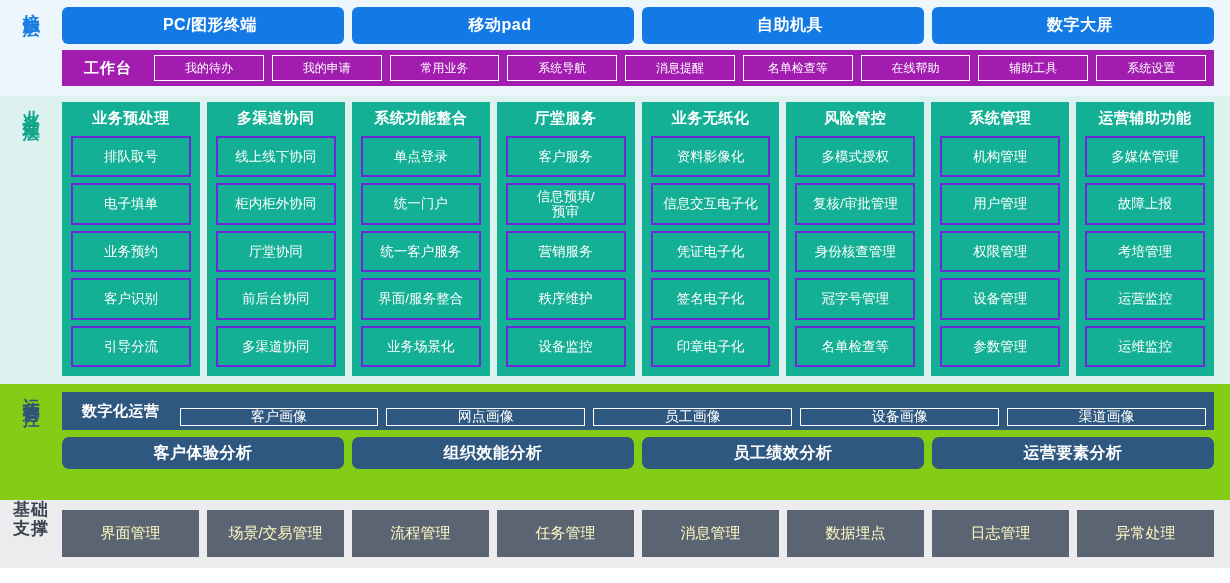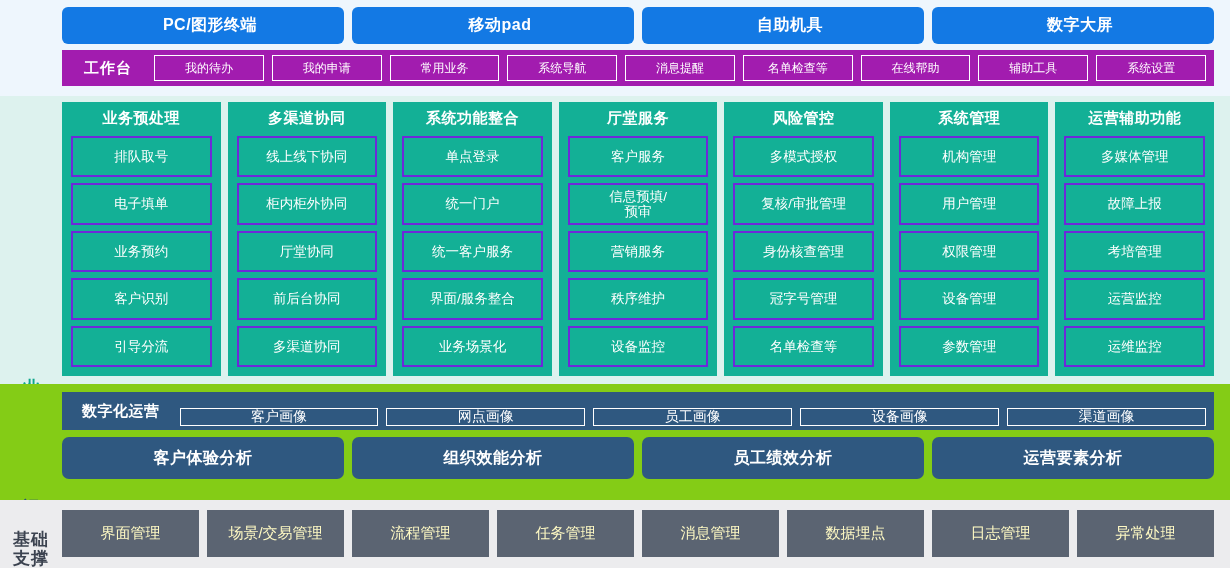--- a/index.html
+++ b/index.html
@@ -26,21 +26,21 @@
   
   .layer {
     display: flex;
     align-items: stretch;
     box-sizing: border-box;
     position: relative;
   }
   .layer-label {
     flex: 0 0 62px;
     display: flex;
-    align-items: flex-end;
+    align-items: flex-start;
     justify-content: center;
     box-sizing: border-box;
     font-weight: bold;
     letter-spacing: 1px;
     user-select: none;
   }
   .label-vert {
     writing-mode: vertical-rl;
     text-orientation: upright;
     line-height: 1.25;
@@ -201,21 +201,21 @@
     display: flex;
     align-items: center;
     justify-content: center;
     box-sizing: border-box;
     white-space: nowrap;
     margin-top: 11px;
   }
   .ops-analysis-row {
     display: flex;
     gap: 8px;
-    height: 42px;
+    height: 32px;
   }
   .ops-analysis-item {
     flex: 1 1 0;
     background: #2f5880;
     border-radius: 7px;
     color: #ffffff;
     font-size: 16px;
     font-weight: bold;
     display: flex;
     align-items: center;
@@ -315,20 +315,28 @@
       <div class="biz-col">
         <div class="biz-col-title">厅堂服务</div>
         <div class="biz-item">客户服务</div>
         <div class="biz-item">信息预填/
 预审</div>
         <div class="biz-item">营销服务</div>
         <div class="biz-item">秩序维护</div>
         <div class="biz-item">设备监控</div>
       </div>
 
+      <div class="biz-col">
+        <div class="biz-col-title">业务无纸化</div>
+        <div class="biz-item">资料影像化</div>
+        <div class="biz-item">信息交互电子化</div>
+        <div class="biz-item">凭证电子化</div>
+        <div class="biz-item">签名电子化</div>
+        <div class="biz-item">印章电子化</div>
+      </div>
 
       <div class="biz-col">
         <div class="biz-col-title">风险管控</div>
         <div class="biz-item">多模式授权</div>
         <div class="biz-item">复核/审批管理</div>
         <div class="biz-item">身份核查管理</div>
         <div class="biz-item">冠字号管理</div>
         <div class="biz-item">名单检查等</div>
       </div>
 

